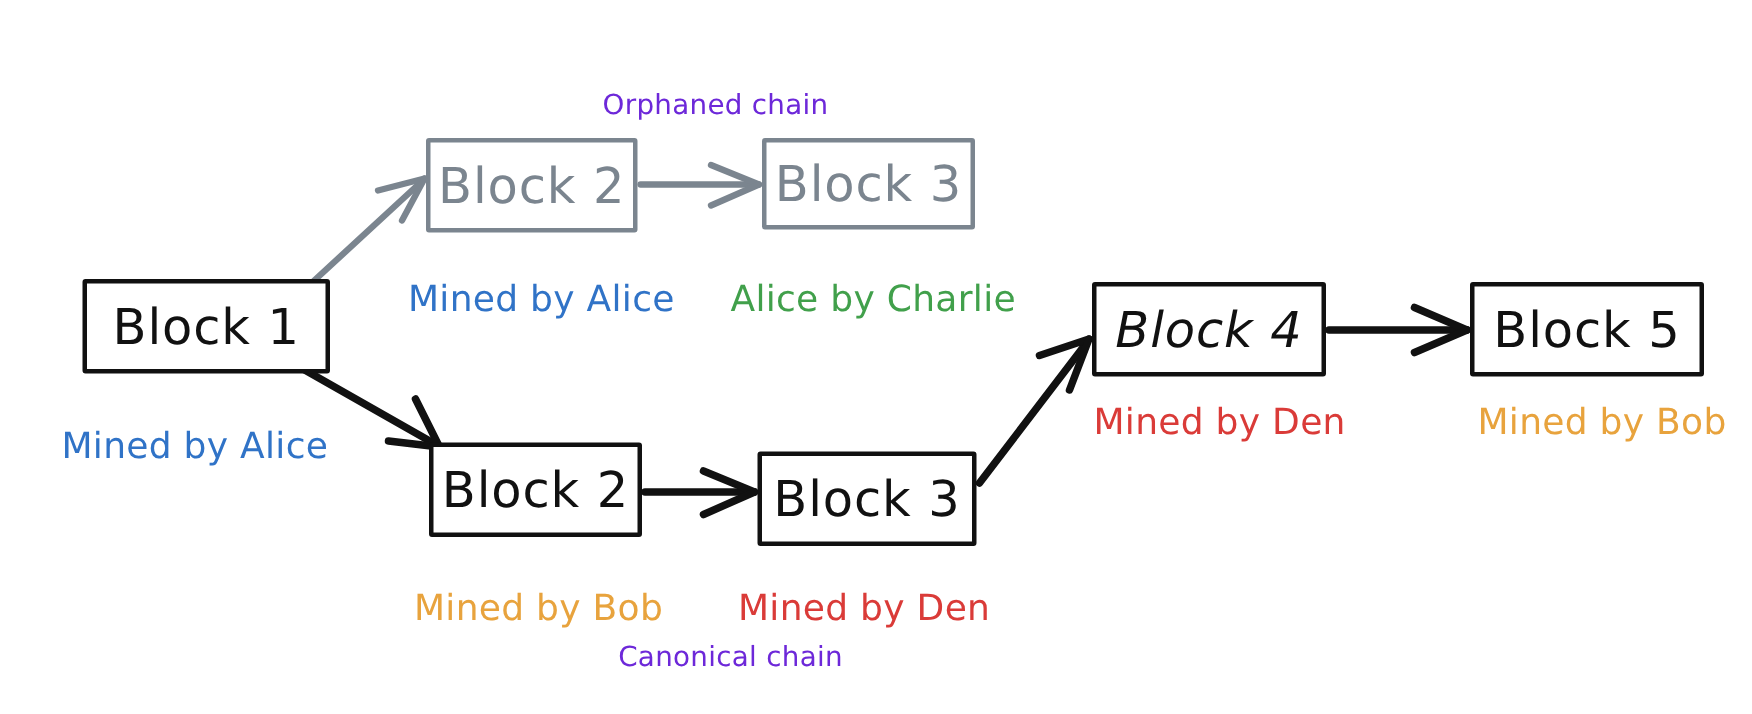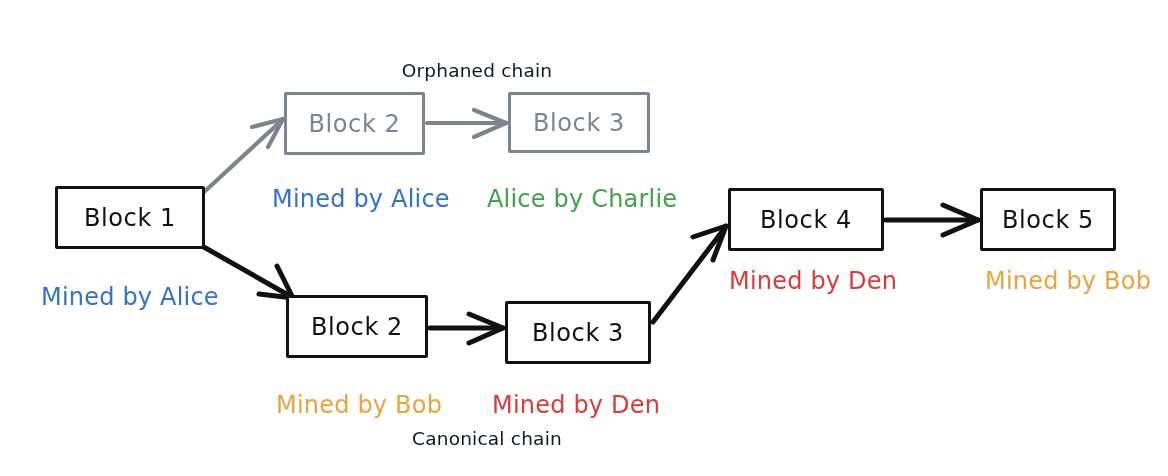--- a/index.html
+++ b/index.html
@@ -31,21 +31,21 @@
     box-sizing: border-box;
     display: flex;
     align-items: center;
     justify-content: center;
     background: #ffffff;
     border-style: solid;
     border-radius: 2px;
   }
   .block-label {
     font-family: "DejaVu Sans", sans-serif;
-    font-size: 24px;
+    font-size: 33px;
     letter-spacing: 0.6px;
     white-space: nowrap;
     line-height: 1;
   }
   .block.solid {
     border-color: #111111;
     border-width: 3px;
   }
   .block.solid .block-label {
     color: #111111;
@@ -62,21 +62,21 @@
     font-family: "DejaVu Sans", sans-serif;
     font-size: 24px;
     white-space: nowrap;
     line-height: 1;
     letter-spacing: 0.2px;
   }
   .chain-caption {
     position: absolute;
     font-family: "DejaVu Sans", sans-serif;
     font-size: 18.5px;
-    color: #0f172a;
+    color: #6d28d9;
     white-space: nowrap;
     line-height: 1;
     letter-spacing: 0.2px;
     transform: translateX(-50%);
   }
 </style>
 </head>
 <body>
 
 <div id="canvas">
@@ -113,45 +113,45 @@
       <path d="M 726 226 L 713 260" fill="none" stroke="#111111" stroke-width="5" stroke-linecap="round"></path>
     </g>
 
     <g>
       <path d="M 886 220 L 976 220" fill="none" stroke="#111111" stroke-width="5" stroke-linecap="round"></path>
       <path d="M 978 220 L 943 205" fill="none" stroke="#111111" stroke-width="5" stroke-linecap="round"></path>
       <path d="M 978 220 L 943 235" fill="none" stroke="#111111" stroke-width="5" stroke-linecap="round"></path>
     </g>
   </svg>
 
-  <div class="block solid" style="left:55px; top:186px; width:150px; height:63px;">
+  <div class="block solid" style="left:55px; top:186px; width:165px; height:63px;">
     <span class="block-label">Block 1</span>
   </div>
 
   <div class="block ghost" style="left:284px; top:92px; width:141px; height:63px;">
     <span class="block-label">Block 2</span>
   </div>
 
   <div class="block ghost" style="left:508px; top:92px; width:142px; height:61px;">
     <span class="block-label">Block 3</span>
   </div>
 
   <div class="block solid" style="left:286px; top:295px; width:142px; height:63px;">
     <span class="block-label">Block 2</span>
   </div>
 
   <div class="block solid" style="left:505px; top:301px; width:146px; height:63px;">
     <span class="block-label">Block 3</span>
   </div>
 
-  <div class="block solid" style="left:728px; top:188px; width:156px; height:63px;">
+  <div class="block solid" style="left:728px; top:188px; width:156px; height:63px;font-style:italic;">
     <span class="block-label">Block 4</span>
   </div>
 
-  <div class="block solid" style="left:980px; top:188px; width:136px; height:63px;">
+  <div class="block solid" style="left:980px; top:188px; width:156px; height:63px;">
     <span class="block-label">Block 5</span>
   </div>
 
   <div class="miner-label" style="left:41px; top:285px; color:#3073c7;">Mined by Alice</div>
 
   <div class="miner-label" style="left:272px; top:187px; color:#3073c7;">Mined by Alice</div>
 
   <div class="miner-label" style="left:487px; top:187px; color:#41a04b;">Alice by Charlie</div>
 
   <div class="miner-label" style="left:276px; top:393px; color:#e8a33d;">Mined by Bob</div>

